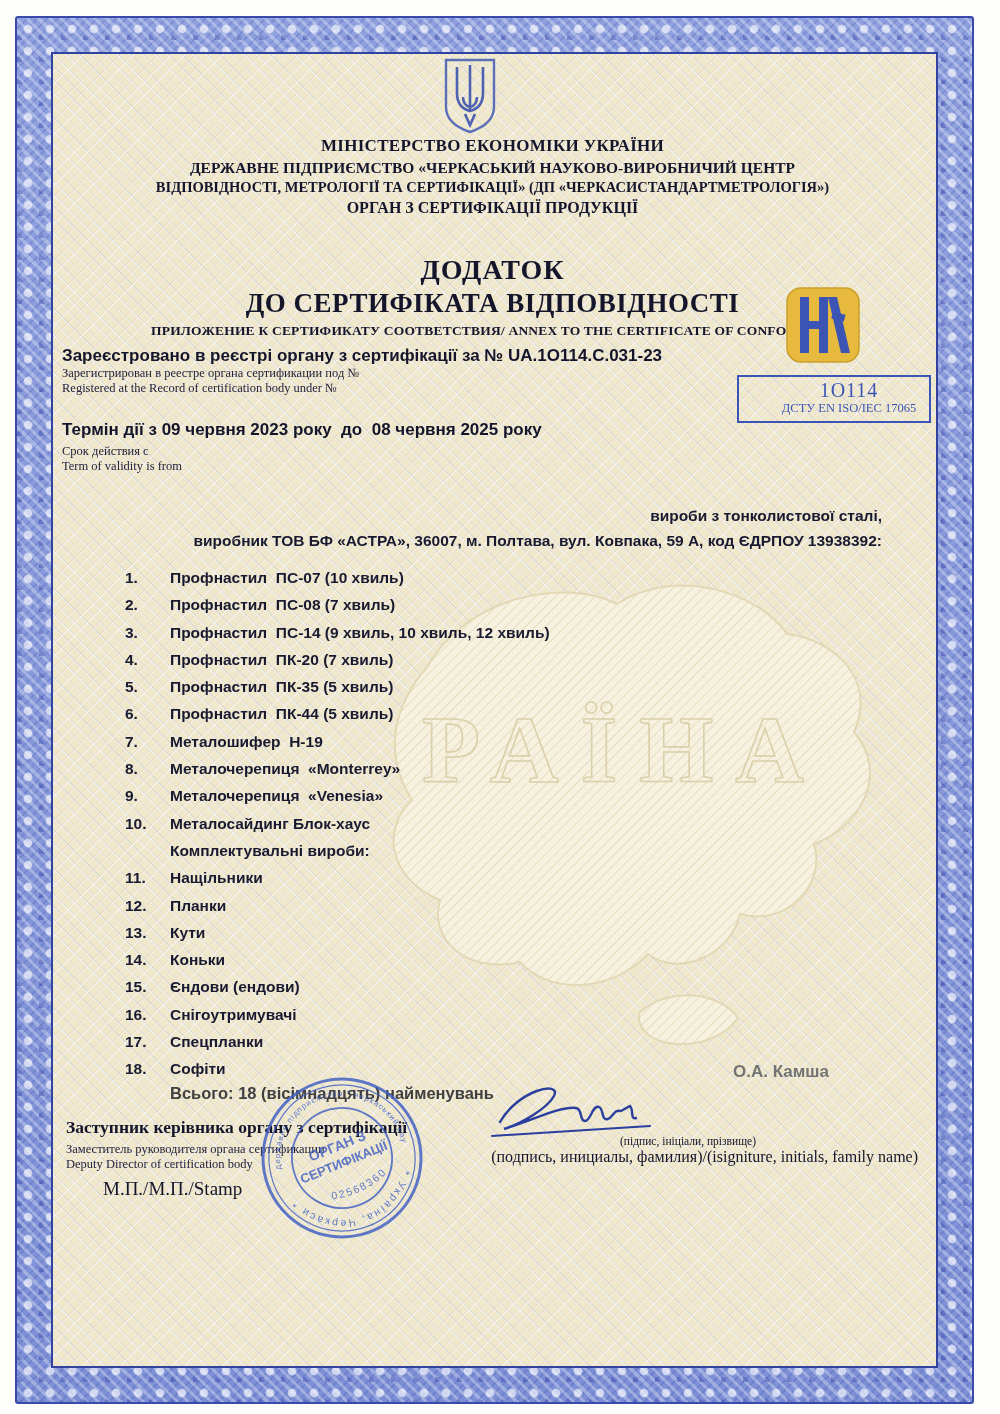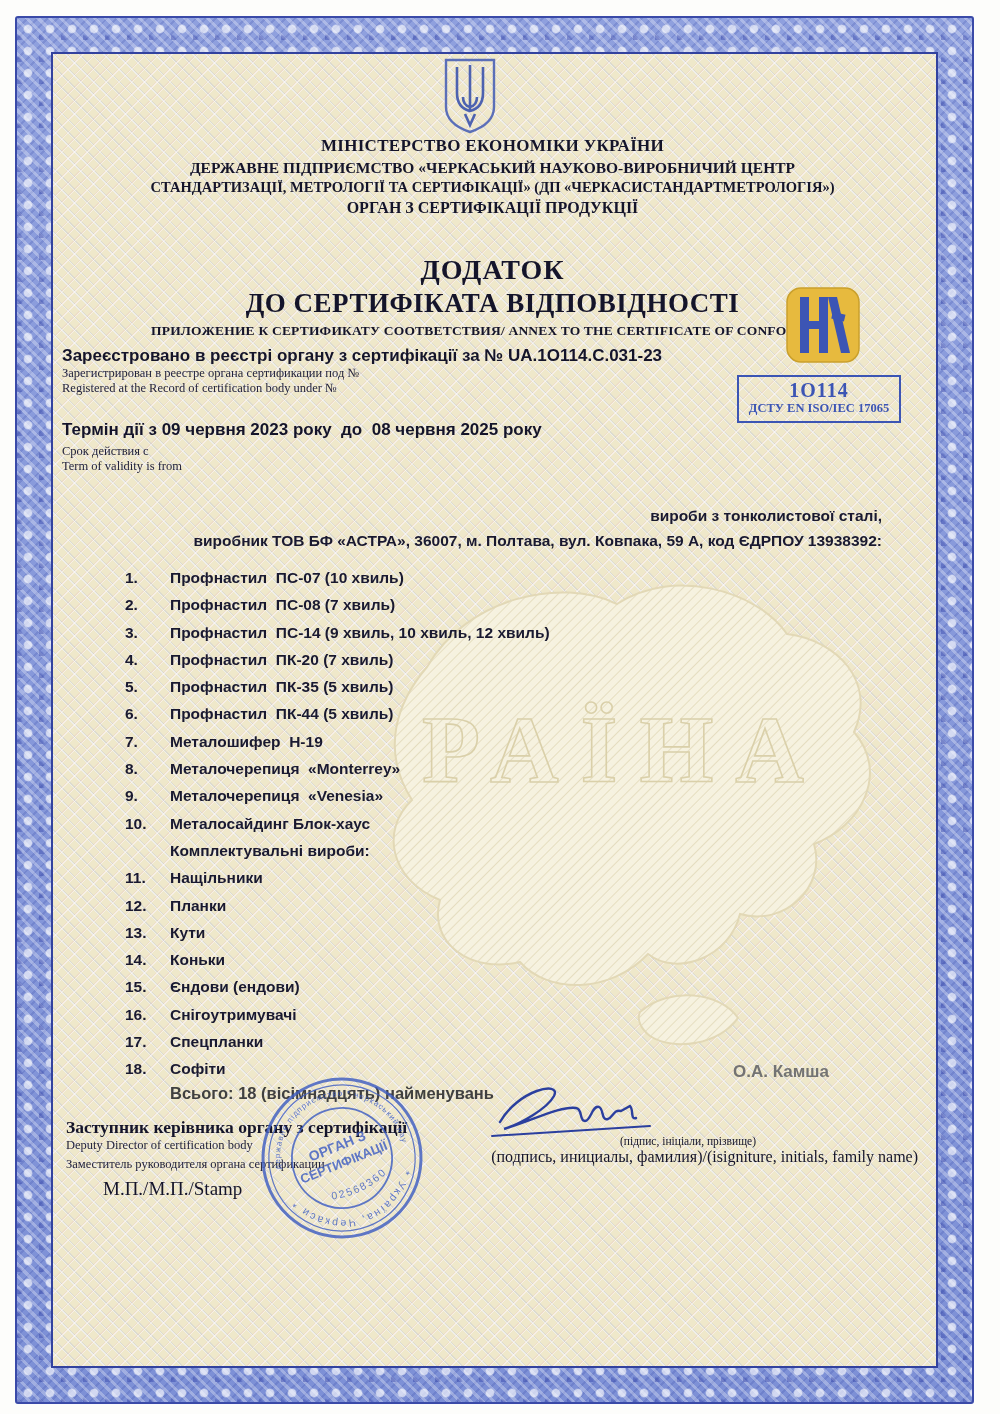--- a/index.html
+++ b/index.html
@@ -33,21 +33,21 @@
   .h4{font-size:16px;font-weight:bold;margin-top:3px;}
   
   .t1{font-size:28px;font-weight:bold;letter-spacing:1px;}
   .t2{font-size:27px;font-weight:bold;margin-top:2px;letter-spacing:.5px;}
   .t3{font-size:13.5px;font-weight:bold;margin-top:4px;letter-spacing:.2px;}
   .small{font-size:12.5px;color:#23233d;}
   .boldline{font-size:17px;font-weight:bold;font-family:"Liberation Sans",sans-serif;}
   
   .logo{left:786px;top:287px;width:74px;height:76px;}
   .accbox{left:737px;top:375px;width:160px;height:44px;border:2px solid #3c55b4;
-          color:#3c55b4;text-align:center;font-weight:bold;}
+          color:#3c55b4;text-align:center;font-weight:normal;padding-left:30px;}
   .acc-code{font-size:20px;letter-spacing:1px;line-height:22px;margin-top:2px;}
   .acc-std{font-size:12.5px;line-height:14px;}
   
   .items{left:125px;top:569px;width:720px;}
   .irow{display:flex;height:27.3px;align-items:flex-start;
         font-family:"Liberation Sans",sans-serif;font-weight:bold;font-size:15.5px;color:#191930;}
   .inum{width:45px;flex:0 0 45px;}
   .itxt{white-space:pre-wrap;}
   .wm{left:352px;top:542px;opacity:.95;pointer-events:none;}
   .stamp{left:248px;top:1064px;opacity:.82;pointer-events:none;}
@@ -78,21 +78,21 @@
       <path d="M16,10 V36 C16,47 21,52 29,54 C37,52 42,47 42,36 V10"></path>
       <path d="M29,8 V54"></path>
       <path d="M22,40 C22,46 25,49 29,50 C33,49 36,46 36,40"></path>
       <path d="M24,57 L29,68 L34,57"></path>
     </g>
   </svg>
 
   <div class="abs ctr" style="top:136px">
     <div class="h1">МІНІСТЕРСТВО ЕКОНОМІКИ УКРАЇНИ</div>
     <div class="h2">ДЕРЖАВНЕ ПІДПРИЄМСТВО «ЧЕРКАСЬКИЙ НАУКОВО-ВИРОБНИЧИЙ ЦЕНТР</div>
-    <div class="h3">СТАНДАРТИЗАЦІЇ, МЕТРОЛОГІЇ ТА СЕРТИФІКАЦІЇ» (ДП «ЧЕРКАСИСТАНДАРТМЕТРОЛОГІЯ»)</div>
+    <div class="h3">ВІДПОВІДНОСТІ, МЕТРОЛОГІЇ ТА СЕРТИФІКАЦІЇ» (ДП «ЧЕРКАСИСТАНДАРТМЕТРОЛОГІЯ»)</div>
     <div class="h4">ОРГАН З СЕРТИФІКАЦІЇ ПРОДУКЦІЇ</div>
   </div>
 
   <div class="abs ctr" style="top:254px">
     <div class="t1">ДОДАТОК</div>
     <div class="t2">ДО СЕРТИФІКАТА ВІДПОВІДНОСТІ</div>
     <div class="t3">ПРИЛОЖЕНИЕ К СЕРТИФИКАТУ СООТВЕТСТВИЯ/ ANNEX TO THE CERTIFICATE OF CONFORMITY</div>
   </div>
 
   <svg class="abs logo" viewBox="0 0 74 76">
@@ -204,22 +204,22 @@
     <div class="irow">
         <span class="inum">18.</span>
         <span class="itxt">Софіти</span>
       </div>
   </div>
 
   <div class="abs sans" style="left:170px;top:1084px;font-weight:bold;font-size:16.5px;color:#404040">Всього: 18 (вісімнадцять) найменувань</div>
 
   <div class="abs" style="left:66px;top:1117px;width:430px">
     <div class="serifbold" style="font-size:17.5px">Заступник керівника органу з сертифікації</div>
+    <div class="small" style="margin-top:4px">Заместитель руководителя органа сертификации</div>
     <div class="small">Deputy Director of certification body</div>
-    <div class="small" style="margin-top:4px">Заместитель руководителя органа сертификации</div>
   </div>
 
   <div class="abs" style="left:103px;top:1178px;font-size:19px">М.П./М.П./Stamp</div>
 
   <svg class="abs sig" width="175" height="64" viewBox="0 0 175 64">
     <g stroke="#2b3f9e" fill="none" stroke-linecap="round">
       <path stroke-width="2.4" d="M10,42 C28,10 72,0 64,16 C57,29 30,44 14,49 C44,40 70,26 86,28 C93,29 89,41 95,41 C101,41 102,25 109,27 C114,29 111,41 118,39 C123,37 124,29 131,31 L140,26 C144,30 140,40 146,38"></path>
       <path stroke-width="2" d="M2,56 L160,46"></path>
     </g>
   </svg>

